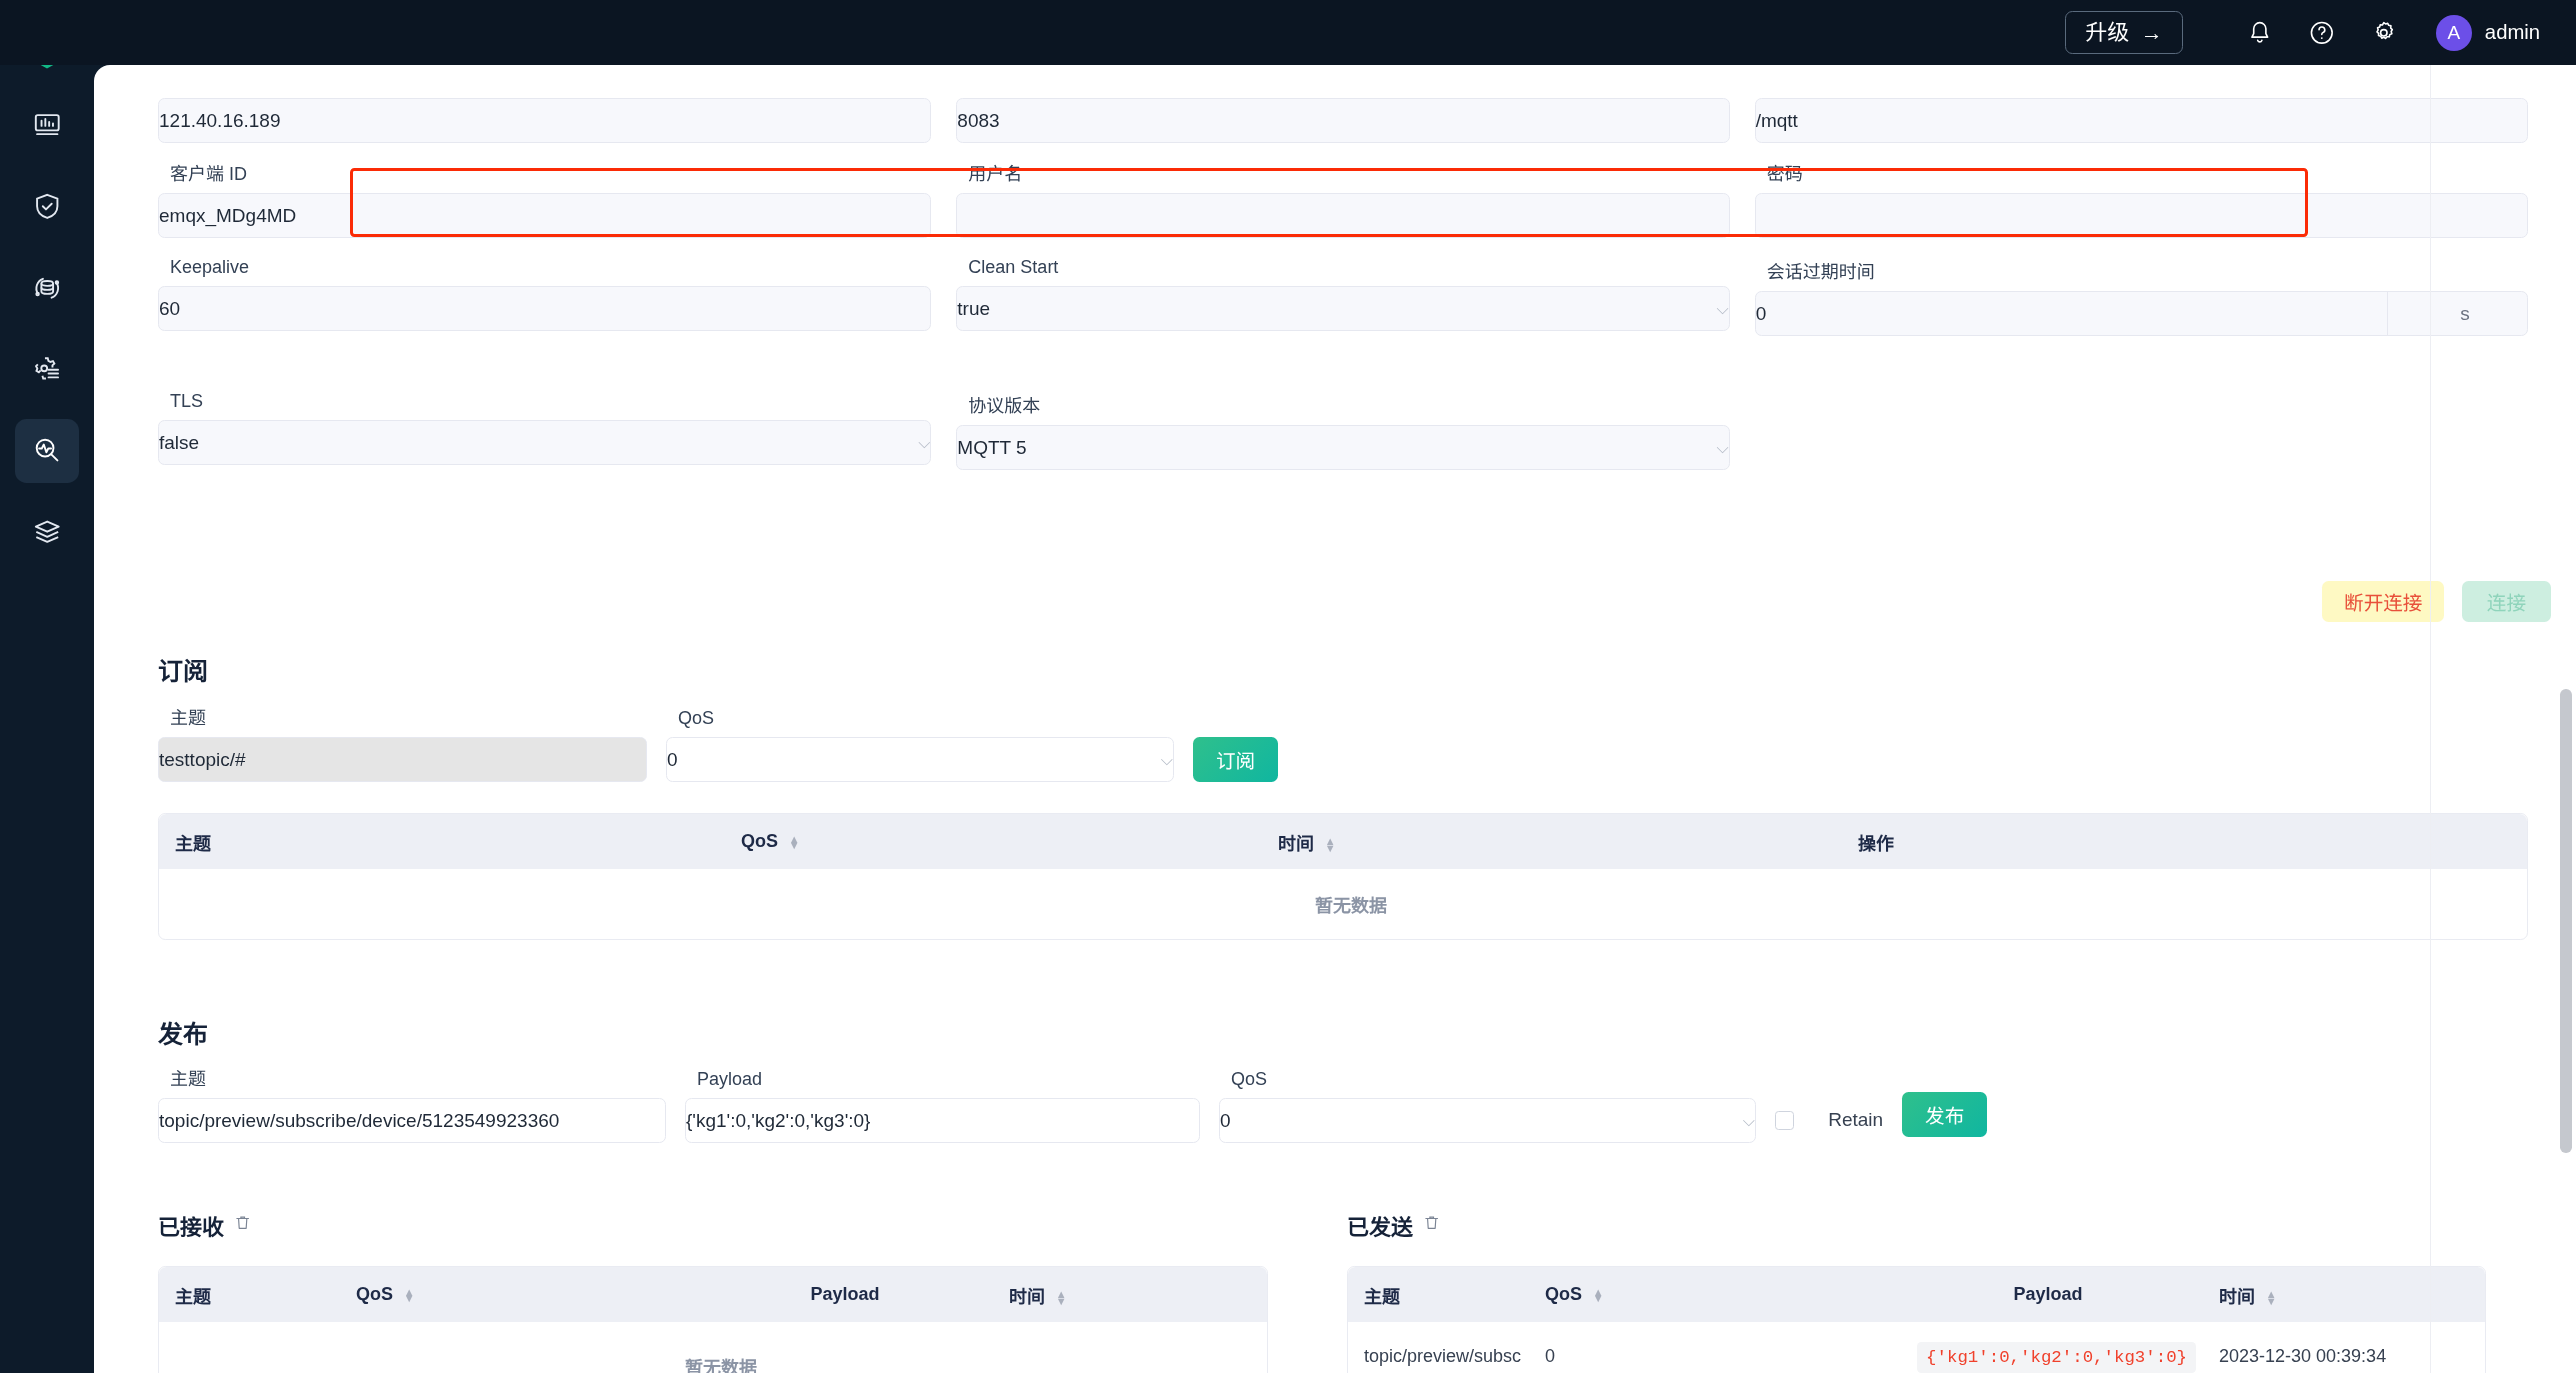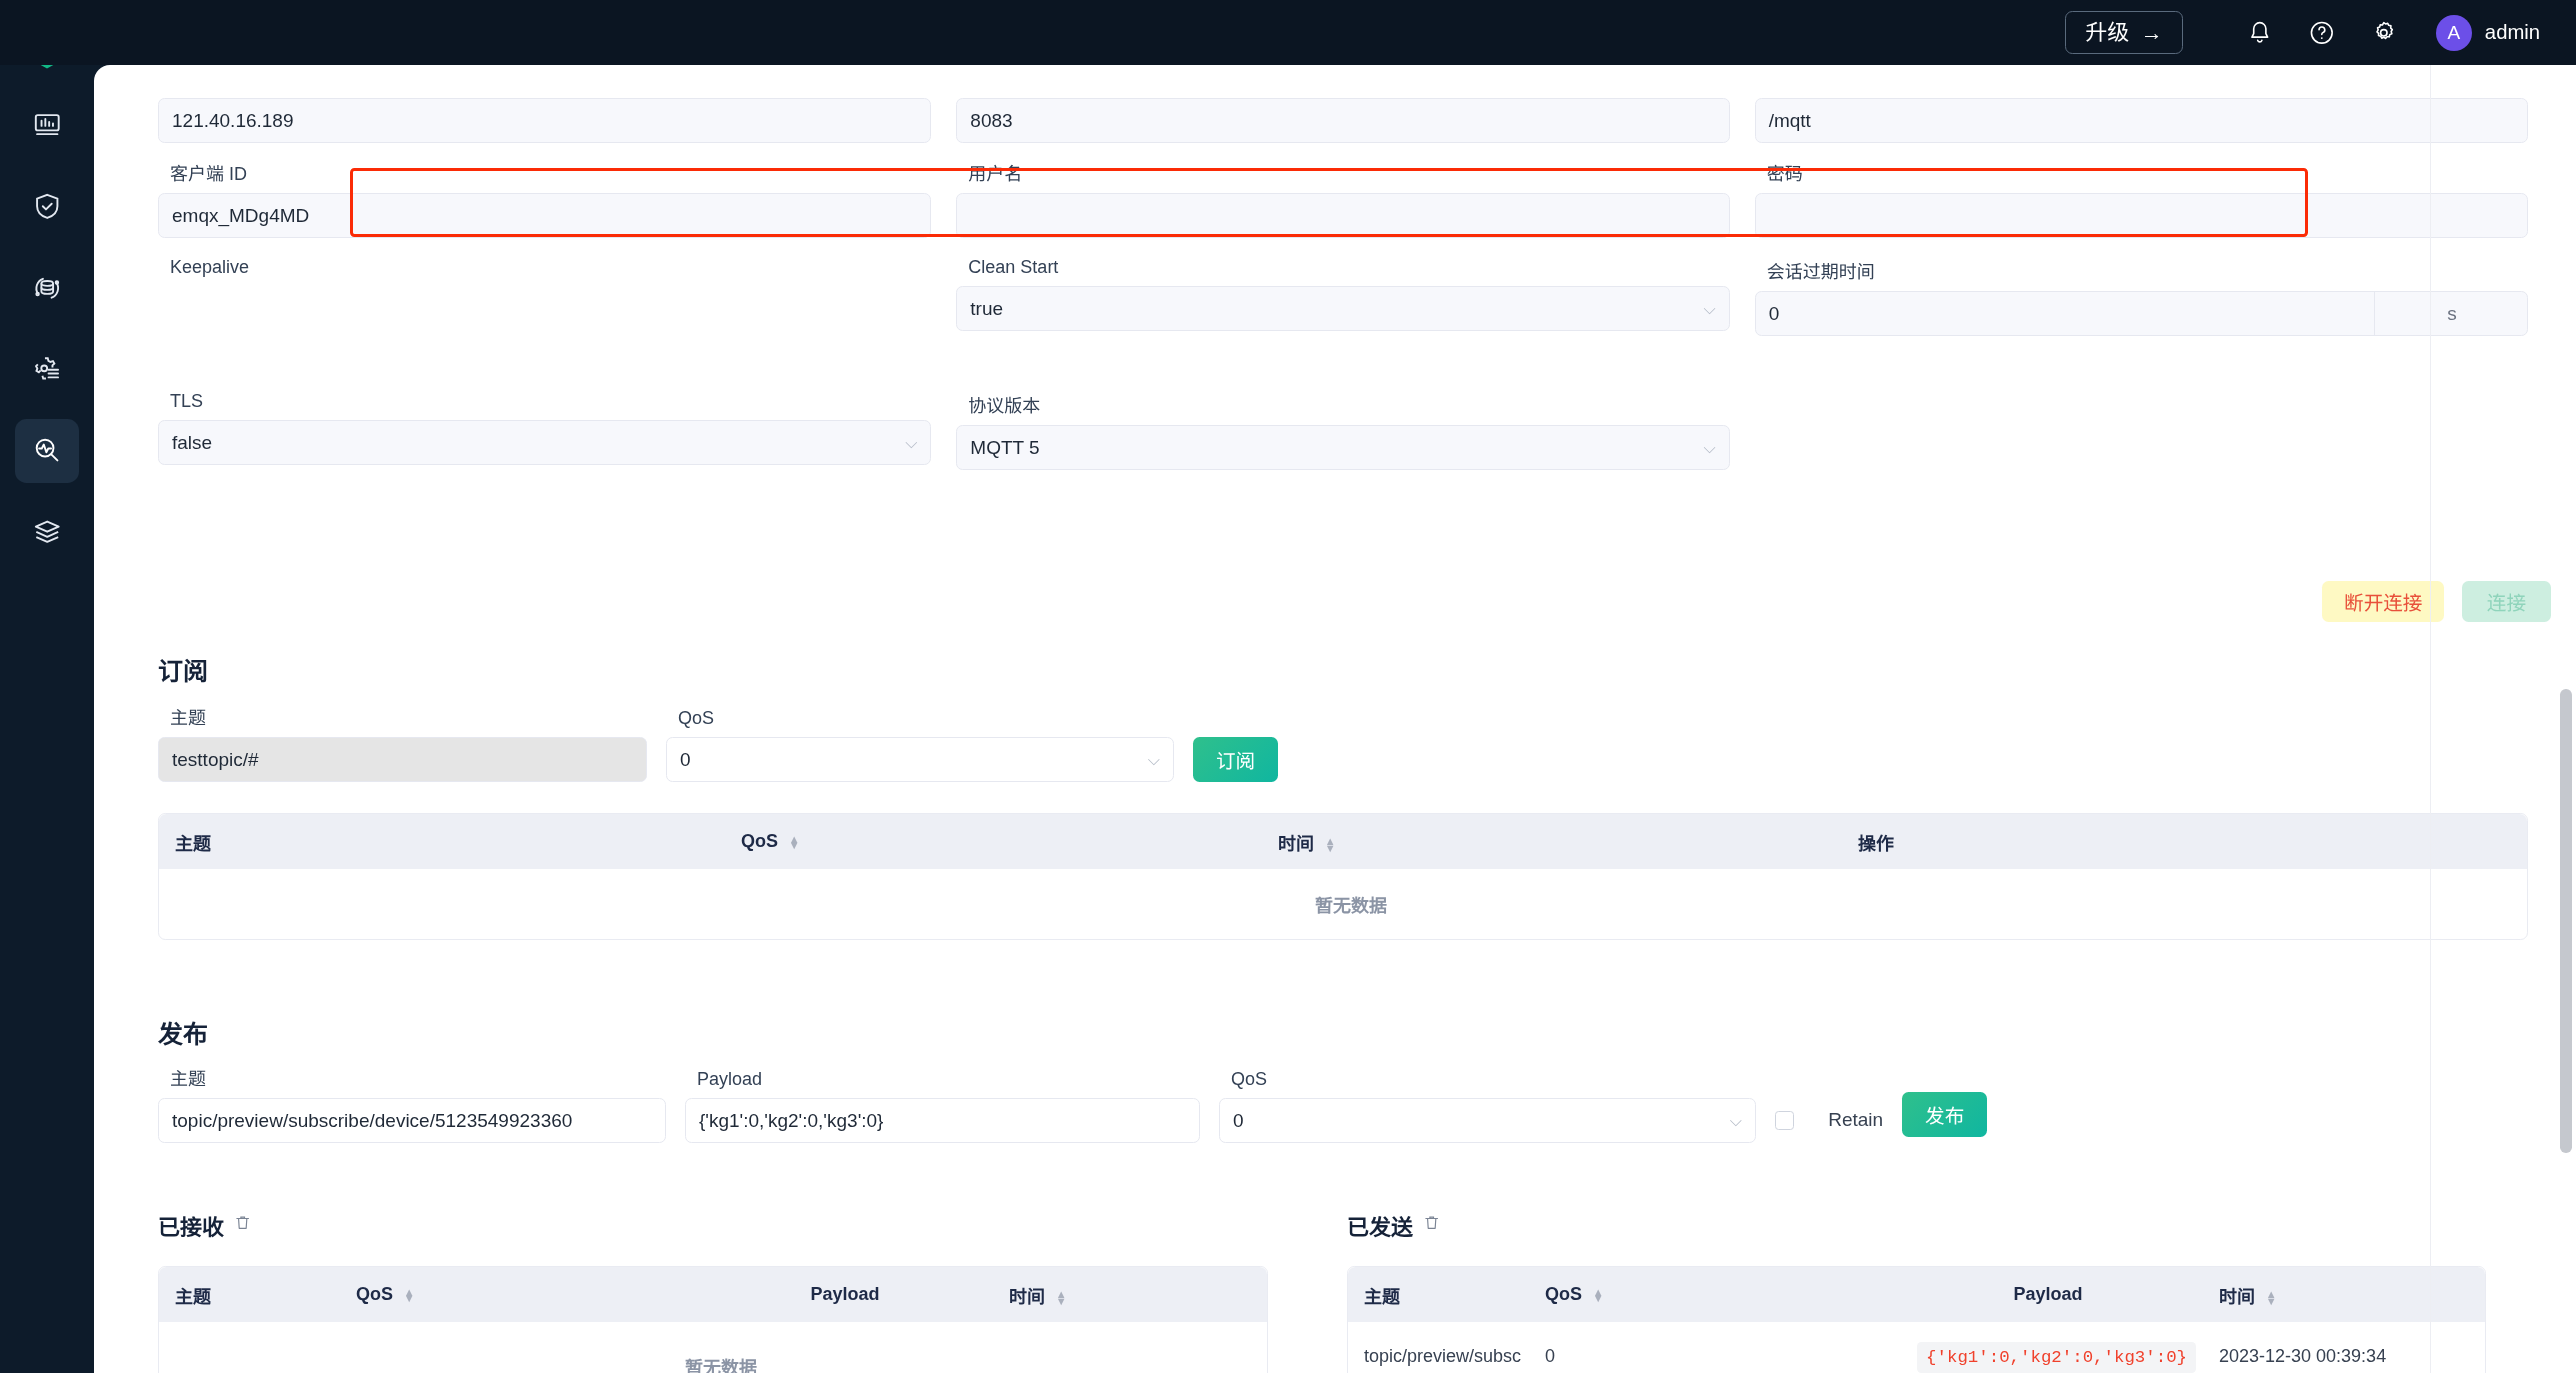--- a/index.html
+++ b/index.html
@@ -71,21 +71,21 @@
   .row3 { display: flex; gap: 0; }
   .col { flex: 1 1 0; padding-right: 25px; }
   .col:last-child { padding-right: 0; }
   .lbl {
     font-size: 18px; color: #334155; margin-bottom: 8px;
     display: block; white-space: nowrap; margin-left: 12px;
   }
   .fld {
     height: 45px; background: #f7f8fc;
     border: 0.7px solid #e6e8f0; border-radius: 6.5px;
-    display: flex; align-items: center; padding: 0 13px;
+    display: flex; align-items: center; padding: 0 0;
     font-size: 19px; color: #1f2937;
   }
   .fld.select { justify-content: space-between; }
   .fld .chev { color: #b4bbc7; font-size: 16px; }
   .fld .unit-split {
     width: 154px; height: 100%; margin-right: -14.5px;
     border-left: 0.7px solid #e6e8f0;
     display: flex; align-items: center; justify-content: center;
     font-size: 19px; color: #6b7280;
   }
@@ -279,20 +279,21 @@
       </div>
       <div class="col">
         <label class="lbl">密码</label>
         <div class="fld"></div>
       </div>
     </div>
 
     <div class="row3" style="position:absolute; left:0; top:192px; width:2370px;">
       <div class="col">
         <label class="lbl">Keepalive</label>
+        <div class="fld">60</div>
       </div>
       <div class="col">
         <label class="lbl">Clean Start</label>
         <div class="fld select">
           <span>true</span>
           <span class="chev">⌵</span>
         </div>
       </div>
       <div class="col">
         <label class="lbl">会话过期时间</label>

